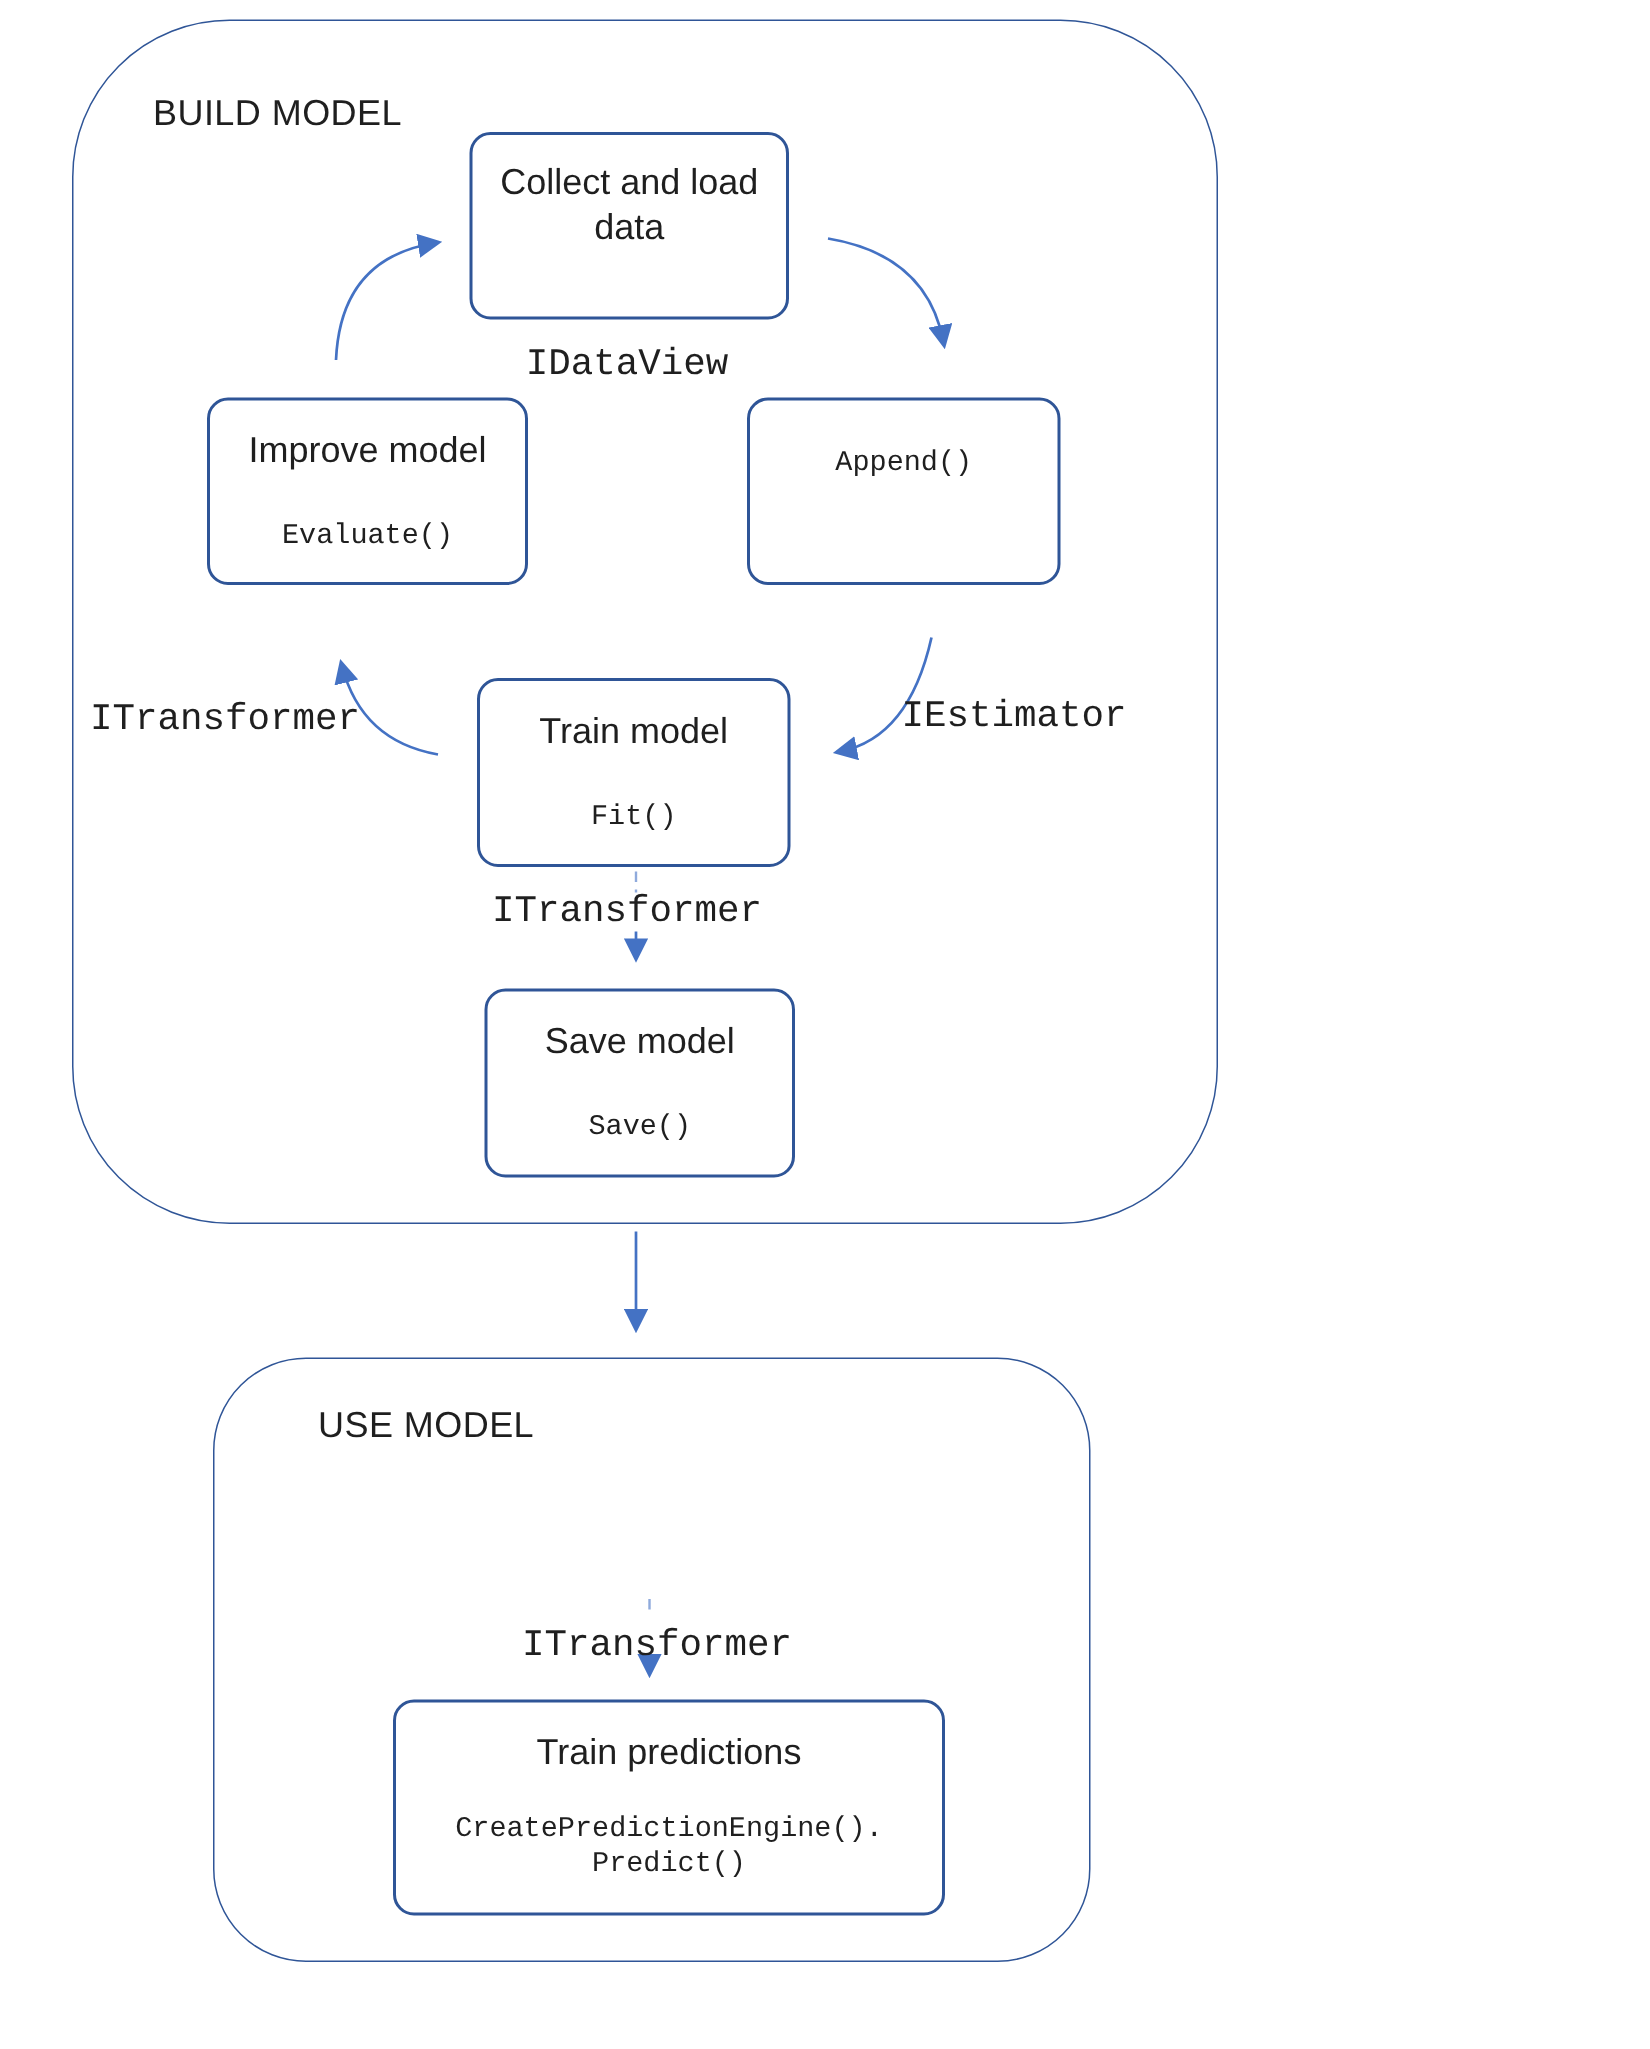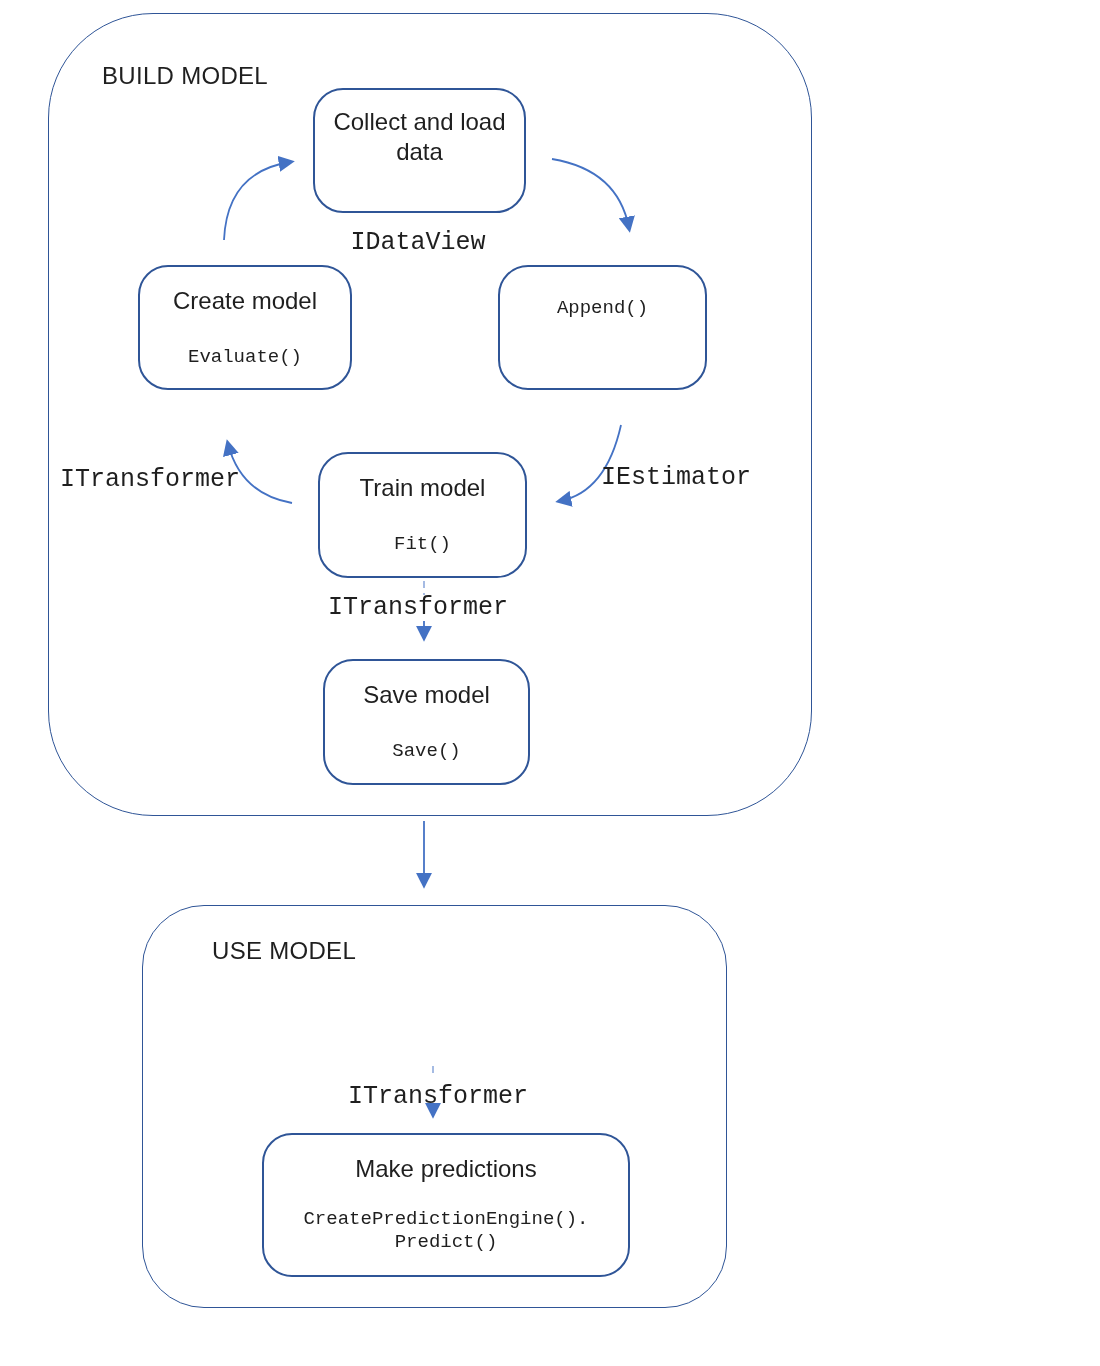--- a/index.html
+++ b/index.html
@@ -41,21 +41,21 @@
     color:var(--text);
     white-space:nowrap;
   }
   .section-label.build{left:102px;top:63px;}
   .section-label.use{left:172px;top:938px;margin-left:40px;}
 
   .node{
     position:absolute;
     background:var(--bg);
     border:2.2px solid var(--node-border);
-    border-radius:30px;
+    border-radius:14px;
     box-sizing:border-box;
     text-align:center;
   }
   .node-title{
     font-size:24px;line-height:30px;
     margin:19px auto 0;
     color:var(--text);
   }
   .node-code{
     font-family:"Liberation Mono","DejaVu Sans Mono",monospace;
@@ -116,21 +116,21 @@
   </svg>
 
   <section class="container build"></section>
   <div class="section-label build">BUILD MODEL</div>
 
   <div class="node collect">
     <div class="node-title">Collect and load data</div>
   </div>
 
   <div class="node improve">
-    <div class="node-title">Create model</div>
+    <div class="node-title">Improve model</div>
     <div class="node-code">Evaluate()</div>
   </div>
 
   <div class="node create">
     <div class="node-code">Append()</div>
   </div>
 
   <div class="node train">
     <div class="node-title">Train model</div>
     <div class="node-code">Fit()</div>
@@ -144,20 +144,20 @@
   <div class="connector-label cl-idataview">IDataView</div>
   <div class="connector-label cl-iestimator">IEstimator</div>
   <div class="connector-label cl-itransformer-left">ITransformer</div>
   <div class="connector-label cl-itransformer-mid">ITransformer</div>
 
   <section class="container use"></section>
   <div class="section-label use">USE MODEL</div>
 
 
   <div class="node predict">
-    <div class="node-title">Make predictions</div>
+    <div class="node-title">Train predictions</div>
     <div class="node-code">CreatePredictionEngine().
 Predict()</div>
   </div>
 
   <div class="connector-label cl-itransformer-use">ITransformer</div>
 
 </div>
 
 </body></html>

